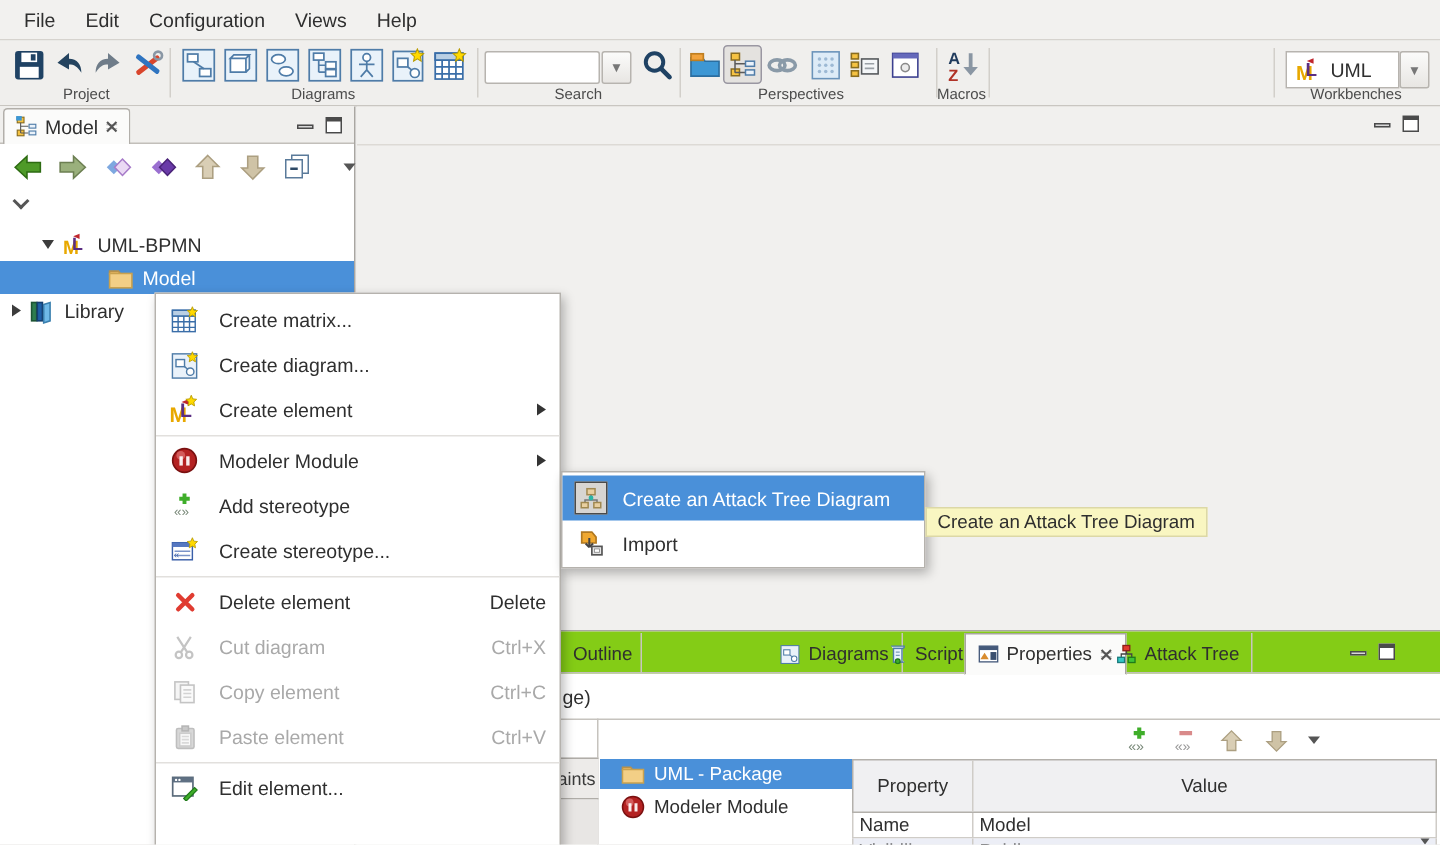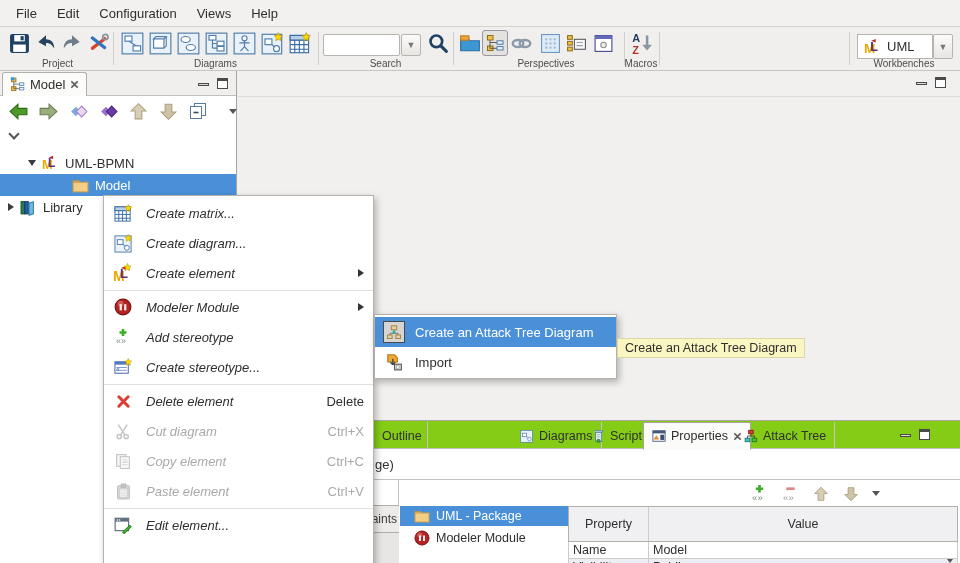--- a/index.html
+++ b/index.html
@@ -79,21 +79,21 @@
   .pt-c1 { width:80px; border-right:1px solid #cfccc7; }
   .pt-c2 { flex:1; position:relative; }
   .props-icons { position:absolute; top:63px; left:512px; display:flex; gap:12px; align-items:center; }
 
   
   .context-menu { position:absolute; left:103px; top:195px; width:271px; height:380px;
     background:#fff; border:1px solid #b5b2ad; box-shadow:2px 3px 7px rgba(0,0,0,.28);
     z-index:50; padding-top:2px; }
   .cm-item { height:30px; display:flex; align-items:center; padding:0 9px 0 8px; font-size:13px; }
   .cm-item .cm-ico { width:22px; display:flex; justify-content:center; }
-  .cm-item .cm-lab { margin-left:12px;font-style:italic; }
+  .cm-item .cm-lab { margin-left:12px; }
   .cm-item .cm-sc { margin-left:auto; }
   .cm-item .cm-arr { margin-left:auto; width:0; height:0;
     border-top:4px solid transparent; border-bottom:4px solid transparent; border-left:6px solid #333; }
   .cm-item.hl { background:#4a90d9; color:#fff; }
   .cm-item.hl .cm-arr { border-left-color:#fff; }
   .cm-item.dis { color:#a9a9a9; }
   .cm-item.dis svg { opacity:.5; filter:grayscale(1); }
   .cm-sep { height:4px; display:flex; align-items:center; }
   .cm-sep > div { height:1px; background:#e2e0dd; width:100%; }
 
@@ -268,21 +268,21 @@
         <path d="M10 9 h6 M10 12 h6" stroke="#9aa0a6"></path>
       </svg>
   </div>
   <div class="tbtn" style="left:590px">
     <svg width="21" height="21" viewBox="0 0 20 20">
         <rect x="2" y="2.5" width="16" height="15" fill="#fff" stroke="#3b3f8f"></rect>
         <rect x="2" y="2.5" width="16" height="3.2" fill="#6569bb"></rect>
         <circle cx="10" cy="11.5" r="2.6" fill="#ececec" stroke="#8a8a8a"></circle>
       </svg>
   </div>
-  <div class="tlabel" style="left:462px;width:168px">Perspectives</div>
+  <div class="tlabel" style="left:450px;width:168px">Perspectives</div>
   <div class="vsep" style="left:624px"></div>
 
   <div class="tbtn" style="left:629px">
     <svg width="23" height="23" viewBox="0 0 20 20">
         <text x="1" y="9" font-size="9.5" font-weight="bold" fill="#1f3a5c" font-family="Liberation Sans,sans-serif">A</text>
         <text x="1" y="19" font-size="9.5" font-weight="bold" fill="#b03226" font-family="Liberation Sans,sans-serif">Z</text>
         <path d="M14 3 v9" stroke="#8a96a3" stroke-width="2.2" fill="none"></path>
         <path d="M14 16 l-4.2 -5 h8.4 z" fill="#8a96a3"></path>
       </svg>
   </div>

